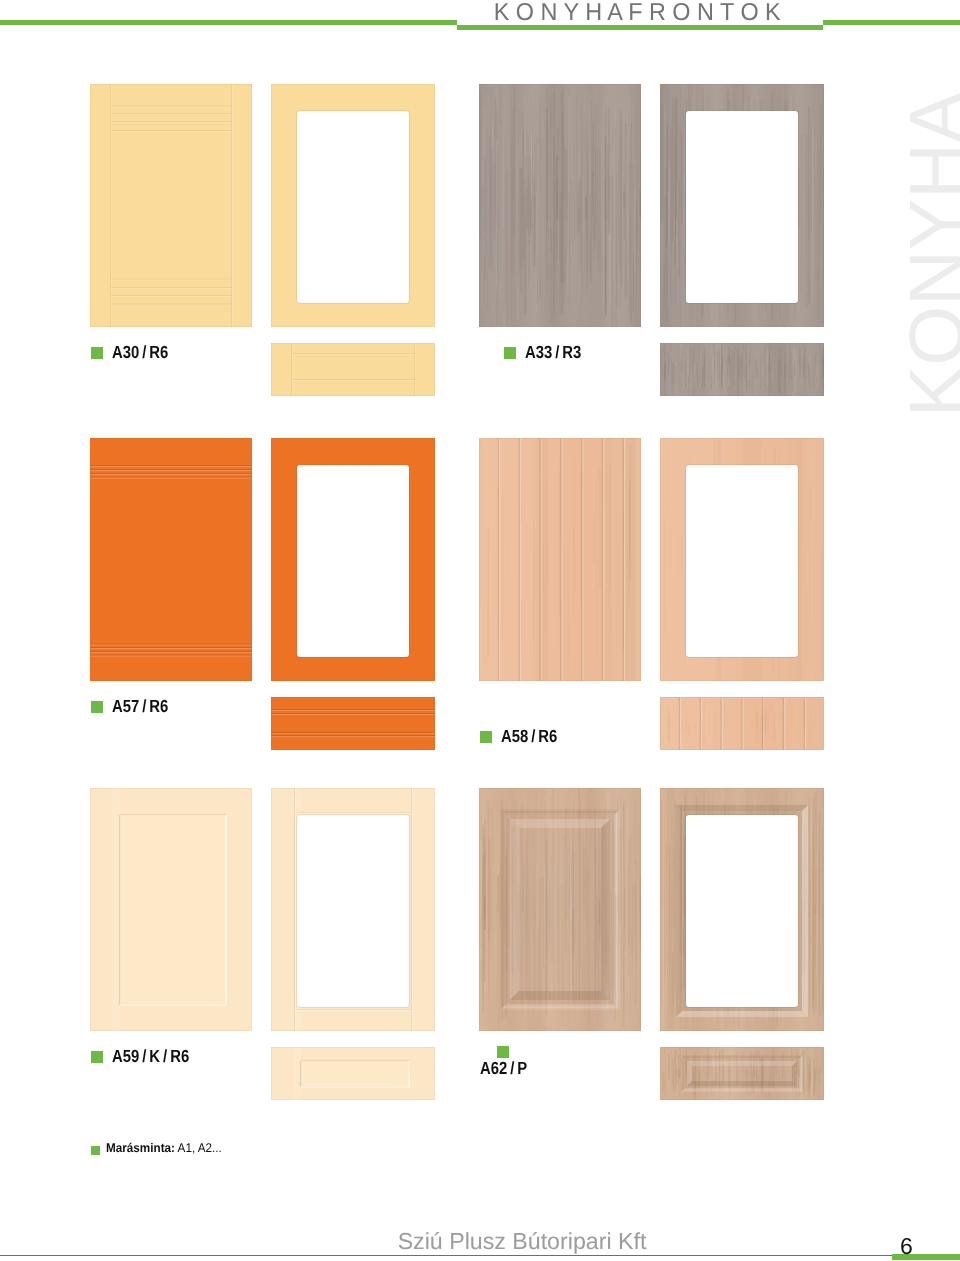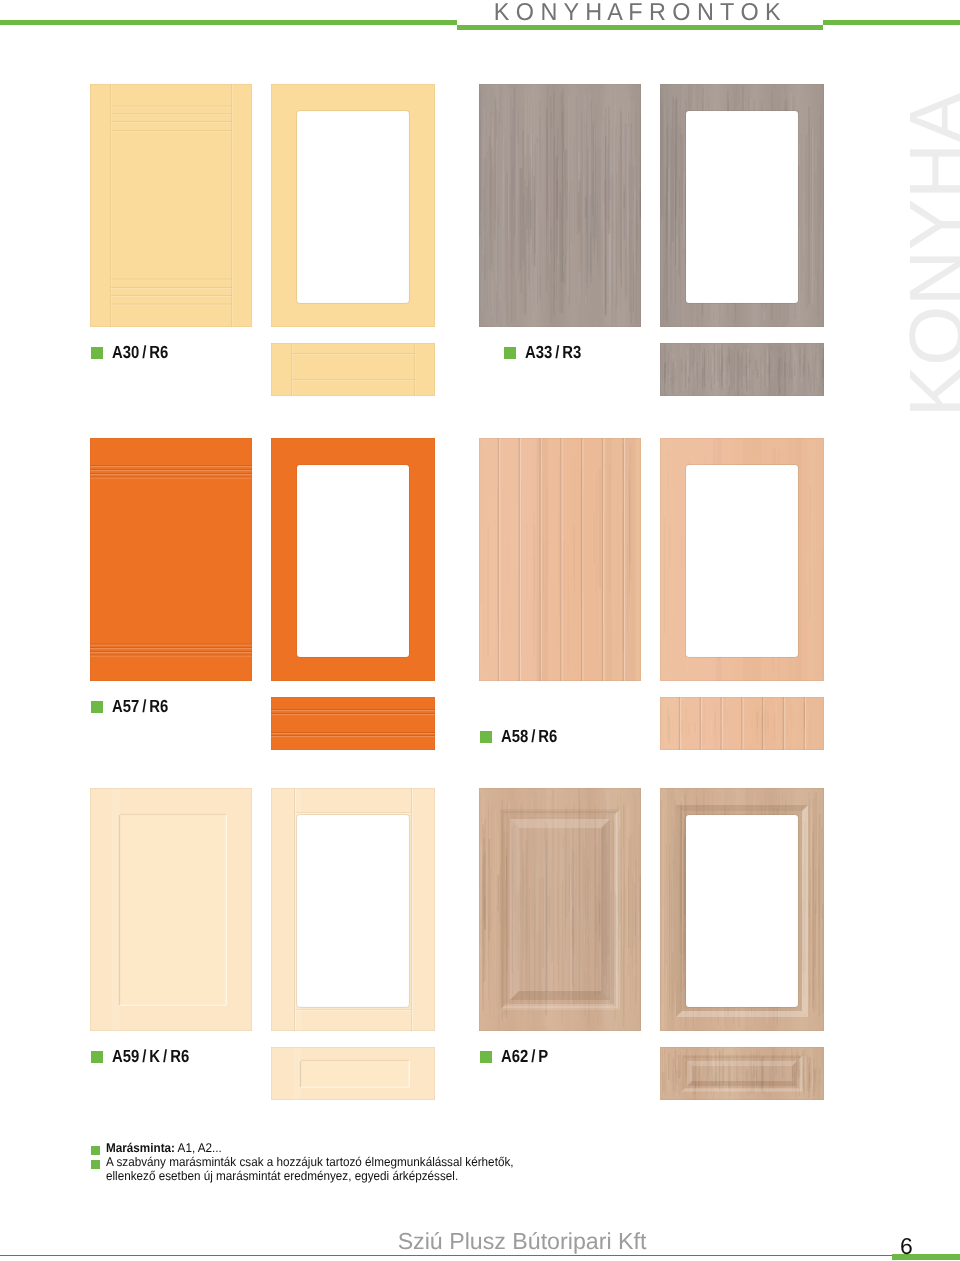--- a/index.html
+++ b/index.html
@@ -2567,34 +2567,30 @@
             <rect x="206" y="271" width="114" height="29" fill="#3a2a18" opacity="0.035"></rect>
             <path d="M208 273 L318 273 L313 278 L213 278 Z" fill="#ffffff" opacity="0.21"></path>
             <path d="M208 273 L208 298 L213 293 L213 278 Z" fill="#ffffff" opacity="0.15"></path>
             <path d="M318 273 L318 298 L313 293 L313 278 Z" fill="#4d3923" opacity="0.08"></path>
             <path d="M208 298 L318 298 L313 293 L213 293 Z" fill="#4d3923" opacity="0.115"></path>
             <rect x="213" y="278" width="100" height="15" fill="#ffffff" opacity="0.05"></rect>
           </g>
           <rect x="181.25" y="259.25" width="163.5" height="52.5" fill="none" stroke="#6a5436" stroke-opacity="0.12" stroke-width="0.55"></rect>
         </svg>
       </div>
-      <div class="lbl" style="left: 480px; top: 1046px;">
+      <div class="lbl" style="left: 480px; top: 1046px; flex-direction: column;">
         <span class="sq"></span>
         <span class="txt">A62 / P</span>
       </div>
     </div>
 
   <div class="notes" id="notes">
       <div class="note">
         <span class="sq"></span>
         <span class="tx"><b>Marásminta:</b><span> A1, A2...</span></span>
       </div>
-      <div class="note wrap">
-        <span class="sq"></span>
-        <span class="tx"><b></b><span>A szabvány marásminták csak a hozzájuk tartozó élmegmunkálással kérhetők, ellenkező esetben új marásmintát eredményez, egyedi árképzéssel.</span></span>
-      </div>
     </div>
 
   <div class="ftr-rule"></div>
   <div class="ftr-green"></div>
   <div class="ftr-txt">Sziú Plusz Bútoripari Kft</div>
   <div class="ftr-page">6</div>
 </div>
 
 </body></html>

